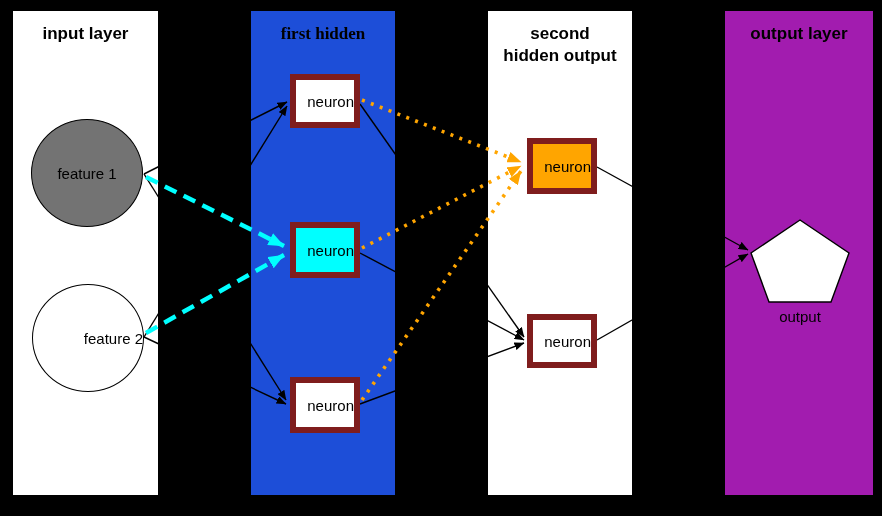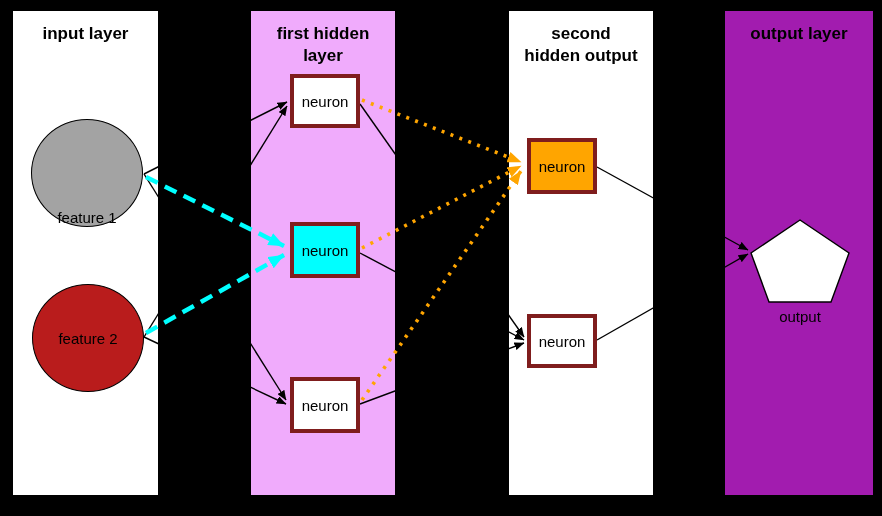--- a/index.html
+++ b/index.html
@@ -24,42 +24,42 @@
     width: 100%;
     text-align: center;
     font-size: 17px;
     font-weight: bold;
     line-height: 22px;
     color: #000;
   }
   .panel-title span { display: block; }
   #panel-input   { left: 13px;  width: 145px; }
   #panel-h1      { left: 251px; width: 144px; }
-  #panel-h2      { left: 488px; width: 144px; margin-left: 21px; }
+  #panel-h2      { left: 488px; width: 144px; }
   #panel-output  { left: 725px; width: 148px; }
 
   #edges {
     position: absolute;
     left: 0; top: 0;
     width: 882px; height: 516px;
     z-index: 2;
   }
   .node {
     position: absolute;
     z-index: 3;
     display: flex;
     align-items: center;
     justify-content: center;
     font-size: 15px;
     color: #000;
     box-sizing: border-box;
     background: #fff;
   }
   .node-circle { border: 1.4px solid #000; border-radius: 50%; }
-  .node-rect   { border: 4px solid #7f1d1d; }
+  .node-rect   { border: 6px solid #7f1d1d; justify-content: flex-end; }
   #feature-1 { left: 31px;  top: 119px; width: 112px; height: 108px; }
   #feature-2 { left: 32px;  top: 284px; width: 112px; height: 108px; }
   #h1-n1 { left: 290px; top: 74px;  width: 70px; height: 54px; }
   #h1-n2 { left: 290px; top: 222px; width: 70px; height: 56px; }
   #h1-n3 { left: 290px; top: 377px; width: 70px; height: 56px; }
   #h2-n1 { left: 527px; top: 138px; width: 70px; height: 56px; }
   #h2-n2 { left: 527px; top: 314px; width: 70px; height: 54px; }
   #output-label {
     position: absolute;
     z-index: 3;
@@ -74,24 +74,23 @@
 <body>
 
 <div id="canvas">
 
   <div class="panel" id="panel-input" style="background-color: rgb(255, 255, 255);">
     <div class="panel-title">
       <span>input layer</span>
       <span></span>
     </div>
   </div>
-  <div class="panel" id="panel-h1" style="background-color: #f0abfc;">
+  <div class="panel" id="panel-h1" style="background-color: #1d4ed8; font-family: Liberation Serif, serif;">
     <div class="panel-title">
       <span>first hidden</span>
-      <span>layer</span>
     </div>
   </div>
   <div class="panel" id="panel-h2" style="background-color: rgb(255, 255, 255);">
     <div class="panel-title">
       <span>second</span>
       <span>hidden output</span>
     </div>
   </div>
   <div class="panel" id="panel-output" style="background-color: #a21caf;">
     <div class="panel-title">
@@ -128,24 +127,24 @@
     <line x1="146" y1="177" x2="284" y2="246" stroke="#00ffff" stroke-width="4.5" stroke-dasharray="13 8" marker-end="url(#arrCyan)"></line>
     <line x1="146" y1="333" x2="284" y2="255" stroke="#00ffff" stroke-width="4.5" stroke-dasharray="13 8" marker-end="url(#arrCyan)"></line>
 
     <line x1="362" y1="100" x2="521" y2="162" stroke="#ffa500" stroke-width="3.6" stroke-dasharray="3 6.5" marker-end="url(#arrOrange)"></line>
     <line x1="362" y1="248" x2="521" y2="166" stroke="#ffa500" stroke-width="3.6" stroke-dasharray="3 6.5" marker-end="url(#arrOrange)"></line>
     <line x1="362" y1="400" x2="521" y2="171" stroke="#ffa500" stroke-width="3.6" stroke-dasharray="3 6.5" marker-end="url(#arrOrange)"></line>
 
     <polygon points="800,220 849,253 831,302 769,302 751,253" fill="#ffffff" stroke="#000" stroke-width="1.4"></polygon>
   </svg>
 
-  <div class="node node-circle" id="feature-1" style="background-color: #a3a3a3; align-items: flex-end;">
+  <div class="node node-circle" id="feature-1" style="background-color: #737373;">
     <span>feature 1</span>
   </div>
-  <div class="node node-circle" id="feature-2" style="background-color: #b91c1c;">
+  <div class="node node-circle" id="feature-2" style="background-color: #ffffff; justify-content: flex-end;">
     <span>feature 2</span>
   </div>
 
   <div class="node node-rect" id="h1-n1" style="background-color: rgb(255, 255, 255);">
     <span>neuron</span>
   </div>
   <div class="node node-rect" id="h1-n2" style="background-color: rgb(0, 255, 255);">
     <span>neuron</span>
   </div>
   <div class="node node-rect" id="h1-n3" style="background-color: rgb(255, 255, 255);">

